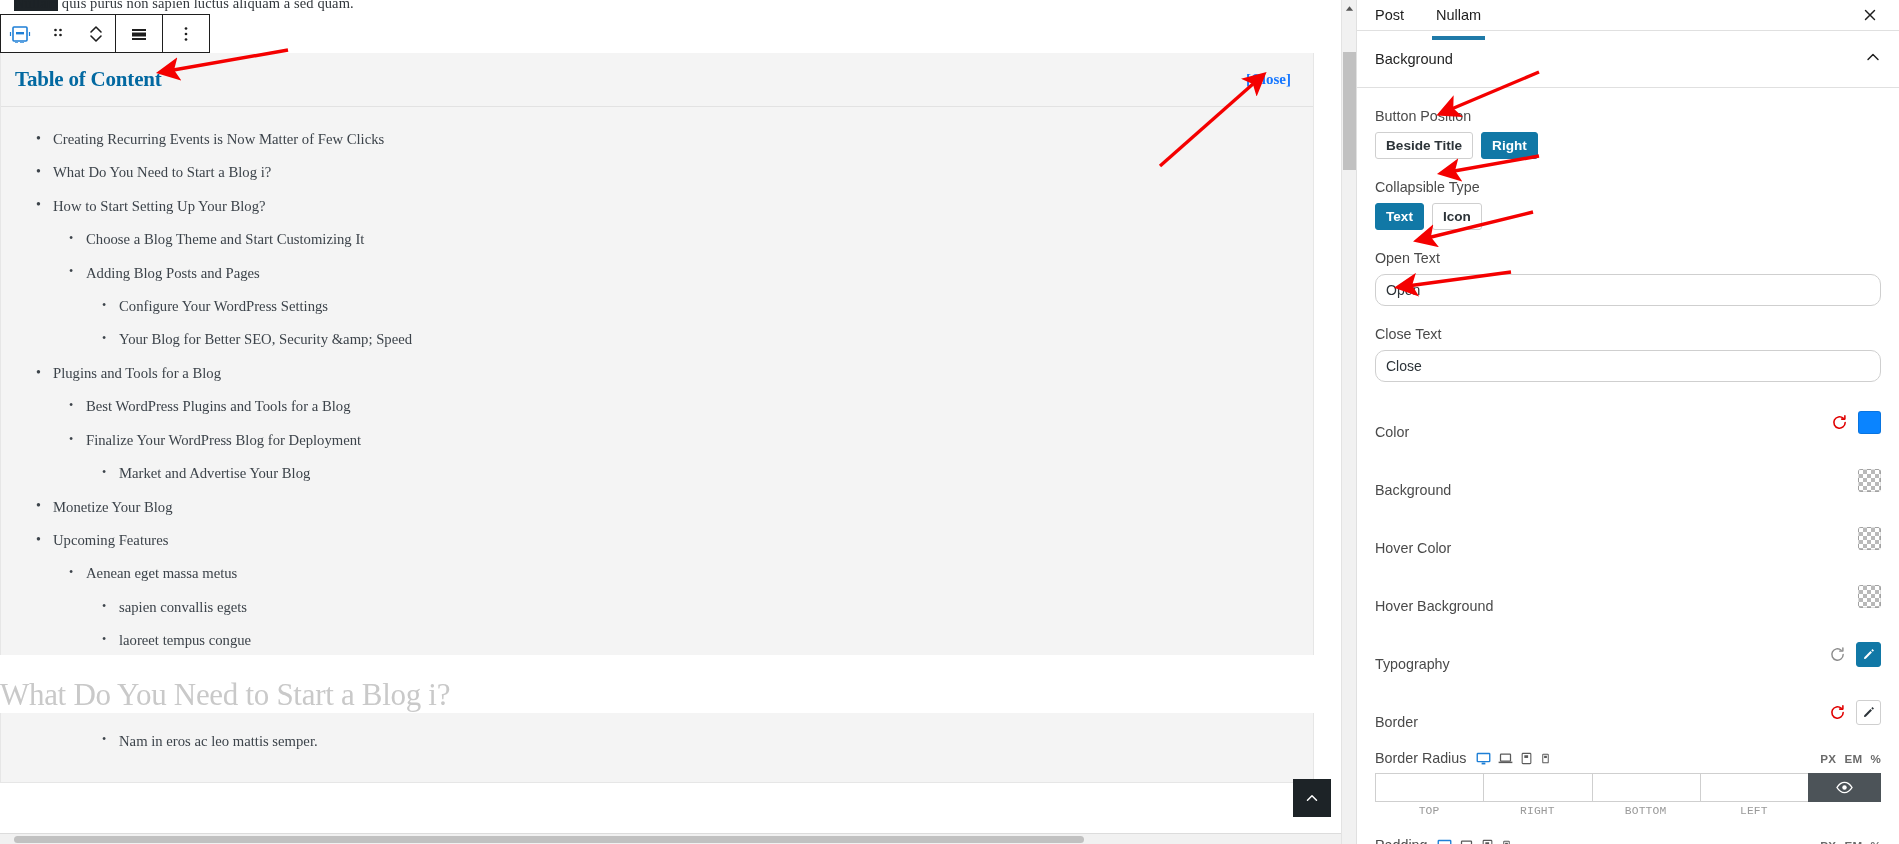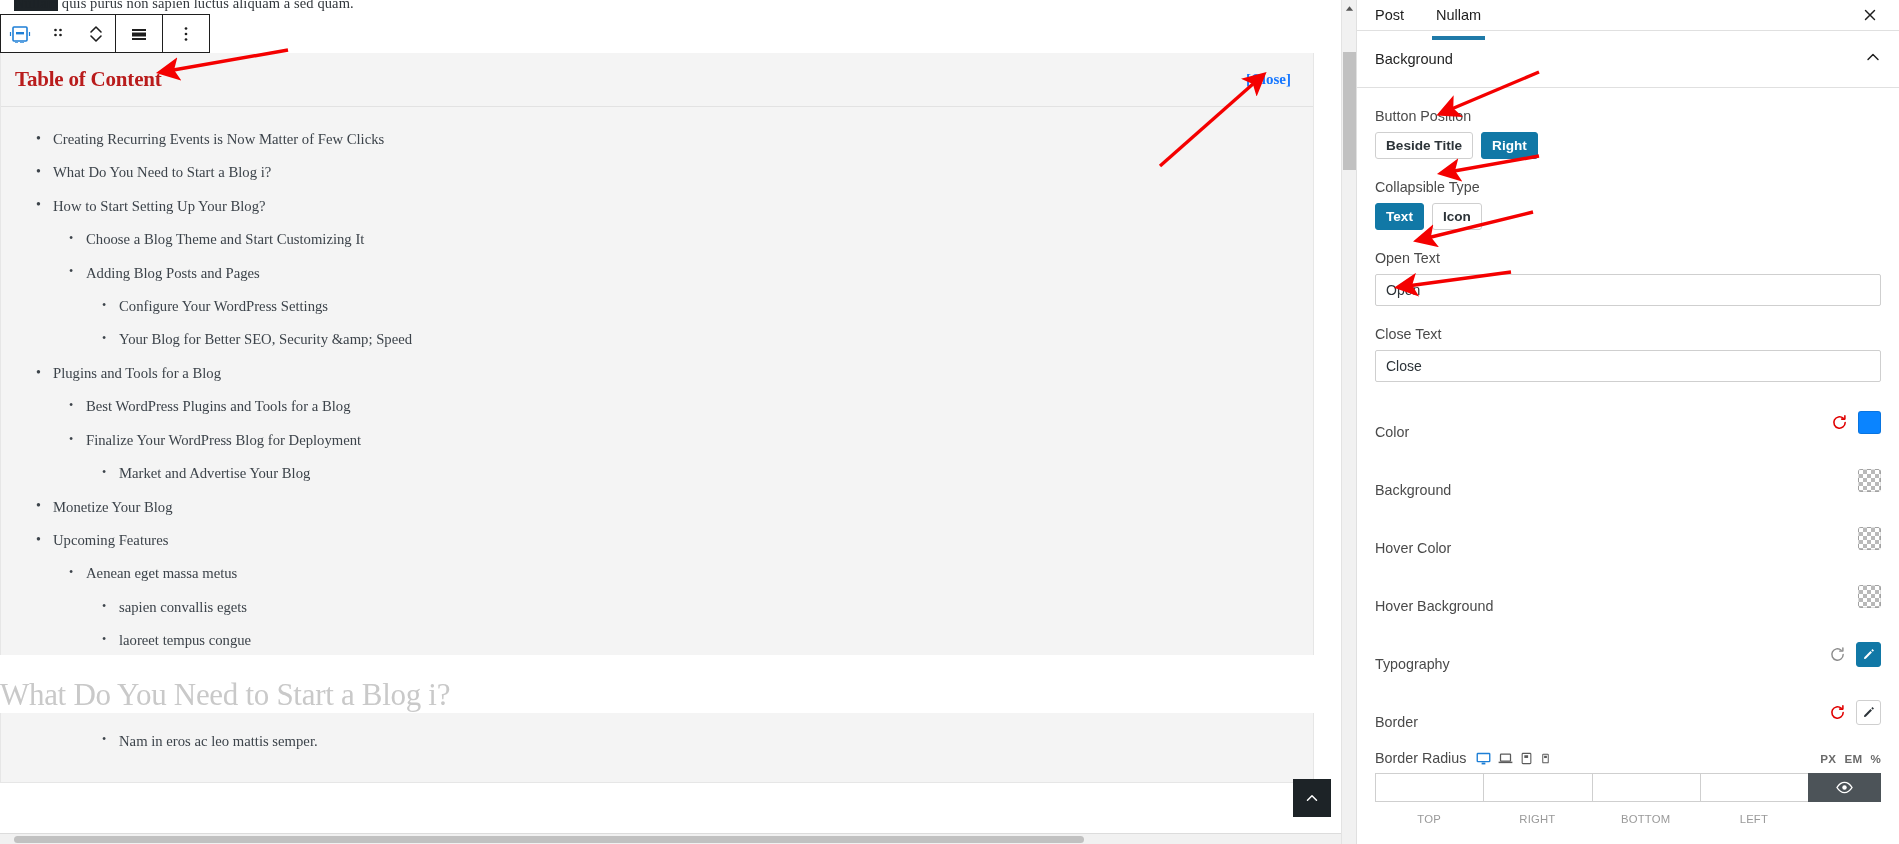--- a/index.html
+++ b/index.html
@@ -52,21 +52,21 @@
   }
   #toc-header {
     position: relative;
     display: flex; align-items: center; justify-content: space-between;
     padding: 14px 22px 14px 14px;
     border-bottom: 1px solid #e2e2e2;
     background: #f4f4f4;
   }
   #toc-title {
     font-family: "Liberation Serif", serif;
-    font-weight: bold; font-size: 21px; color: #b91c1c;
+    font-weight: bold; font-size: 21px; color: #0369a1;
     letter-spacing: -.2px;
   }
   #toc-toggle {
     font-family: "Liberation Serif", serif;
     font-weight: bold; font-size: 15px; color: #1677ff;
     cursor: pointer; white-space: nowrap;
   }
   #toc-body { padding: 16px 14px 24px 14px; background: #f4f4f4; min-height: 560px; }
 
   ul.toc-list { list-style: none; }
@@ -191,21 +191,21 @@
     cursor: pointer; font-weight: bold;
     border-radius: 3px;
     margin-right: 4px;
   }
   .seg-btn.on {
     background: #1178a6; border-color: #1178a6; color: #ffffff;
   }
 
   .txt-input {
     width: 100%; height: 32px;
-    border: 1px solid #cfcfcf; border-radius: 2px;
+    border: 1px solid #cfcfcf; border-radius: 10px;
     background: #ffffff;
     font-size: 14px; color: #2c3338;
     padding: 0 10px;
     font-family: "Liberation Sans", sans-serif;
   }
 
   .color-row {
     display: flex; align-items: center; justify-content: space-between;
     margin-top: 22px;
   }
@@ -250,21 +250,21 @@
     font-size: 13px; text-align: center; color: #2c3338;
     background: #ffffff;
     font-family: "Liberation Sans", sans-serif;
   }
   .dim-link {
     width: 73px; height: 29px;
     background: #4c5358; border: 1px solid #4c5358;
     display: flex; align-items: center; justify-content: center;
     cursor: pointer;
   }
-  .dim-captions { display: flex; width: 100%; margin-top: 11px; }
+  .dim-captions { display: flex; width: 100%; margin-top: 3px; font-family: Liberation Mono, monospace; }
   .dim-captions span {
     flex: 1 1 0; text-align: center;
     font-size: 11.3px; color: #9a9a9a; letter-spacing: .2px;
   }
   .dim-captions .spacer { flex: 0 0 73px; }
 
   
   #arrows { position: absolute; left: 0; top: 0; width: 1899px; height: 844px; pointer-events: none; z-index: 60; }
 </style>
 </head>

